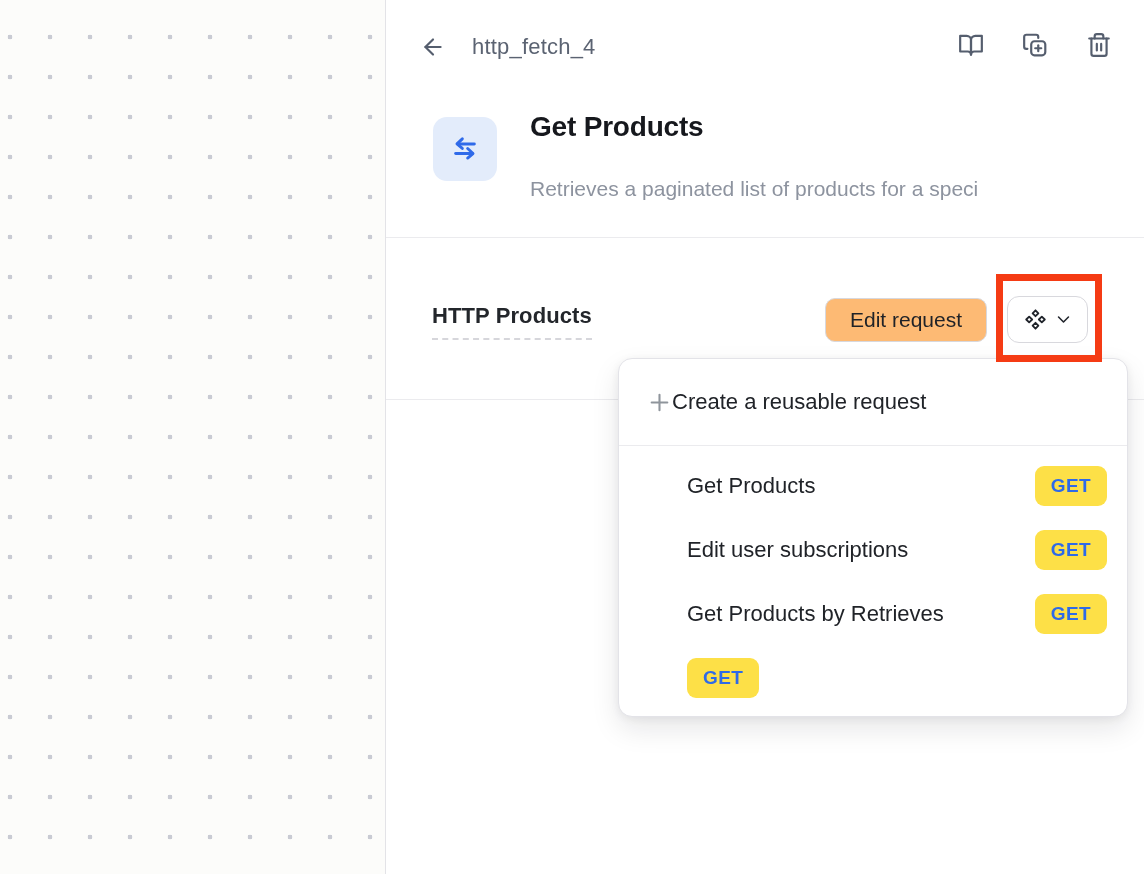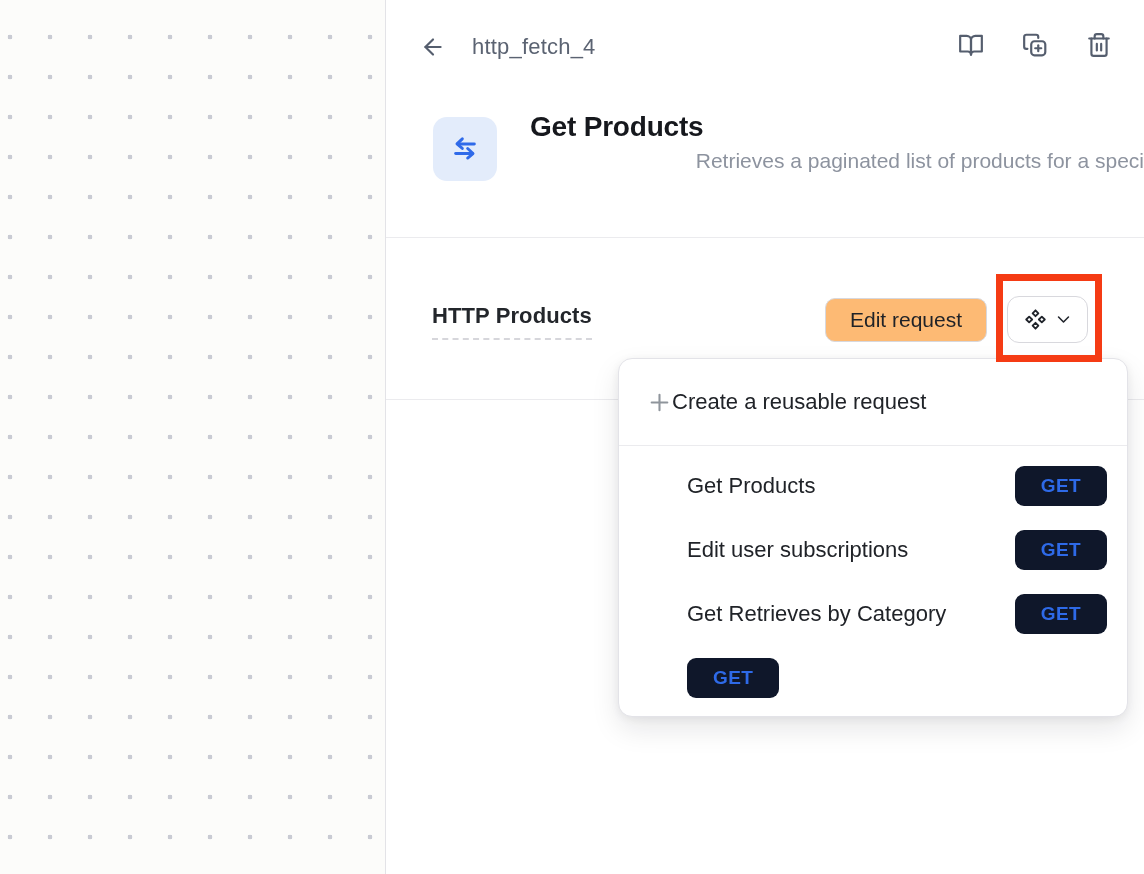--- a/index.html
+++ b/index.html
@@ -29,21 +29,21 @@
   .node-id{position:absolute;left:86px;top:10px;font-size:22px;color:#5b6372;letter-spacing:.2px;}
   .hdr-icons{position:absolute;right:32px;top:8px;display:flex;gap:38px;align-items:center;}
   .hdr-icon{width:26px;height:26px;cursor:pointer;}
 
   .node-block{position:absolute;left:0;top:117px;width:758px;height:66px;}
   .node-tile{
     position:absolute;left:47px;top:0;width:64px;height:64px;border-radius:14px;
     background:#e3ecfb;display:flex;align-items:center;justify-content:center;
   }
   .node-title{position:absolute;left:144px;top:-6px;font-size:28px;font-weight:600;color:#16181d;letter-spacing:-.2px;}
-  .node-desc{position:absolute;left:144px;top:32px;width:614px;font-size:21px;color:#8d939f;white-space:nowrap;overflow:hidden;text-align:right;}
+  .node-desc{position:absolute;left:144px;top:60px;width:614px;font-size:21px;color:#8d939f;white-space:nowrap;overflow:hidden;}
 
   .divider{position:absolute;left:0;width:758px;height:0;border-top:1px solid #ebebee;}
   .divider-1{top:237px;}
   .divider-2{top:399px;z-index:1;}
 
   .section-label{
     display:inline-block;font-size:22px;font-weight:600;color:#23262b;
     padding-bottom:9px;border-bottom:2px dashed #d6d6db;letter-spacing:.1px;
   }
   .lbl-http{position:absolute;left:46px;top:303px;}
@@ -78,23 +78,23 @@
     border-bottom:1px solid #ebebee;cursor:pointer;
   }
   .menu-create-label{font-size:22px;color:#202328;}
   .menu-items{padding:8px 0 6px 0;}
   .menu-item{
     height:64px;display:flex;align-items:center;justify-content:space-between;
     padding:0 20px 0 68px;cursor:pointer;
   }
   .menu-item-label{font-size:22px;color:#202328;}
   .method-badge{
-    min-width:38px;height:40px;padding:0 26px;border-radius:9px;
+    min-width:38px;height:40px;padding:0 16px;border-radius:9px;
     display:flex;align-items:center;justify-content:center;
-    background:#0f172a;color:#2e6ae8;font-size:19px;font-weight:600;letter-spacing:.4px;
+    background:#fde047;color:#2e6ae8;font-size:19px;font-weight:600;letter-spacing:.4px;
   }
 
   svg{display:block;}
 </style>
 </head>
 <body>
 
 <div class="app">
 
   <div class="canvas"></div>
@@ -199,21 +199,21 @@
       <div class="menu-items">
         <div class="menu-item">
           <span class="menu-item-label">Get Products</span>
           <span class="method-badge">GET</span>
         </div>
         <div class="menu-item">
           <span class="menu-item-label">Edit user subscriptions</span>
           <span class="method-badge">GET</span>
         </div>
         <div class="menu-item">
-          <span class="menu-item-label">Get Retrieves by Category</span>
+          <span class="menu-item-label">Get Products by Retrieves</span>
           <span class="method-badge">GET</span>
         </div>
         <div class="menu-item">
           <span class="method-badge">GET</span>
         </div>
       </div>
     </div>
 
   </div>
 </div>

